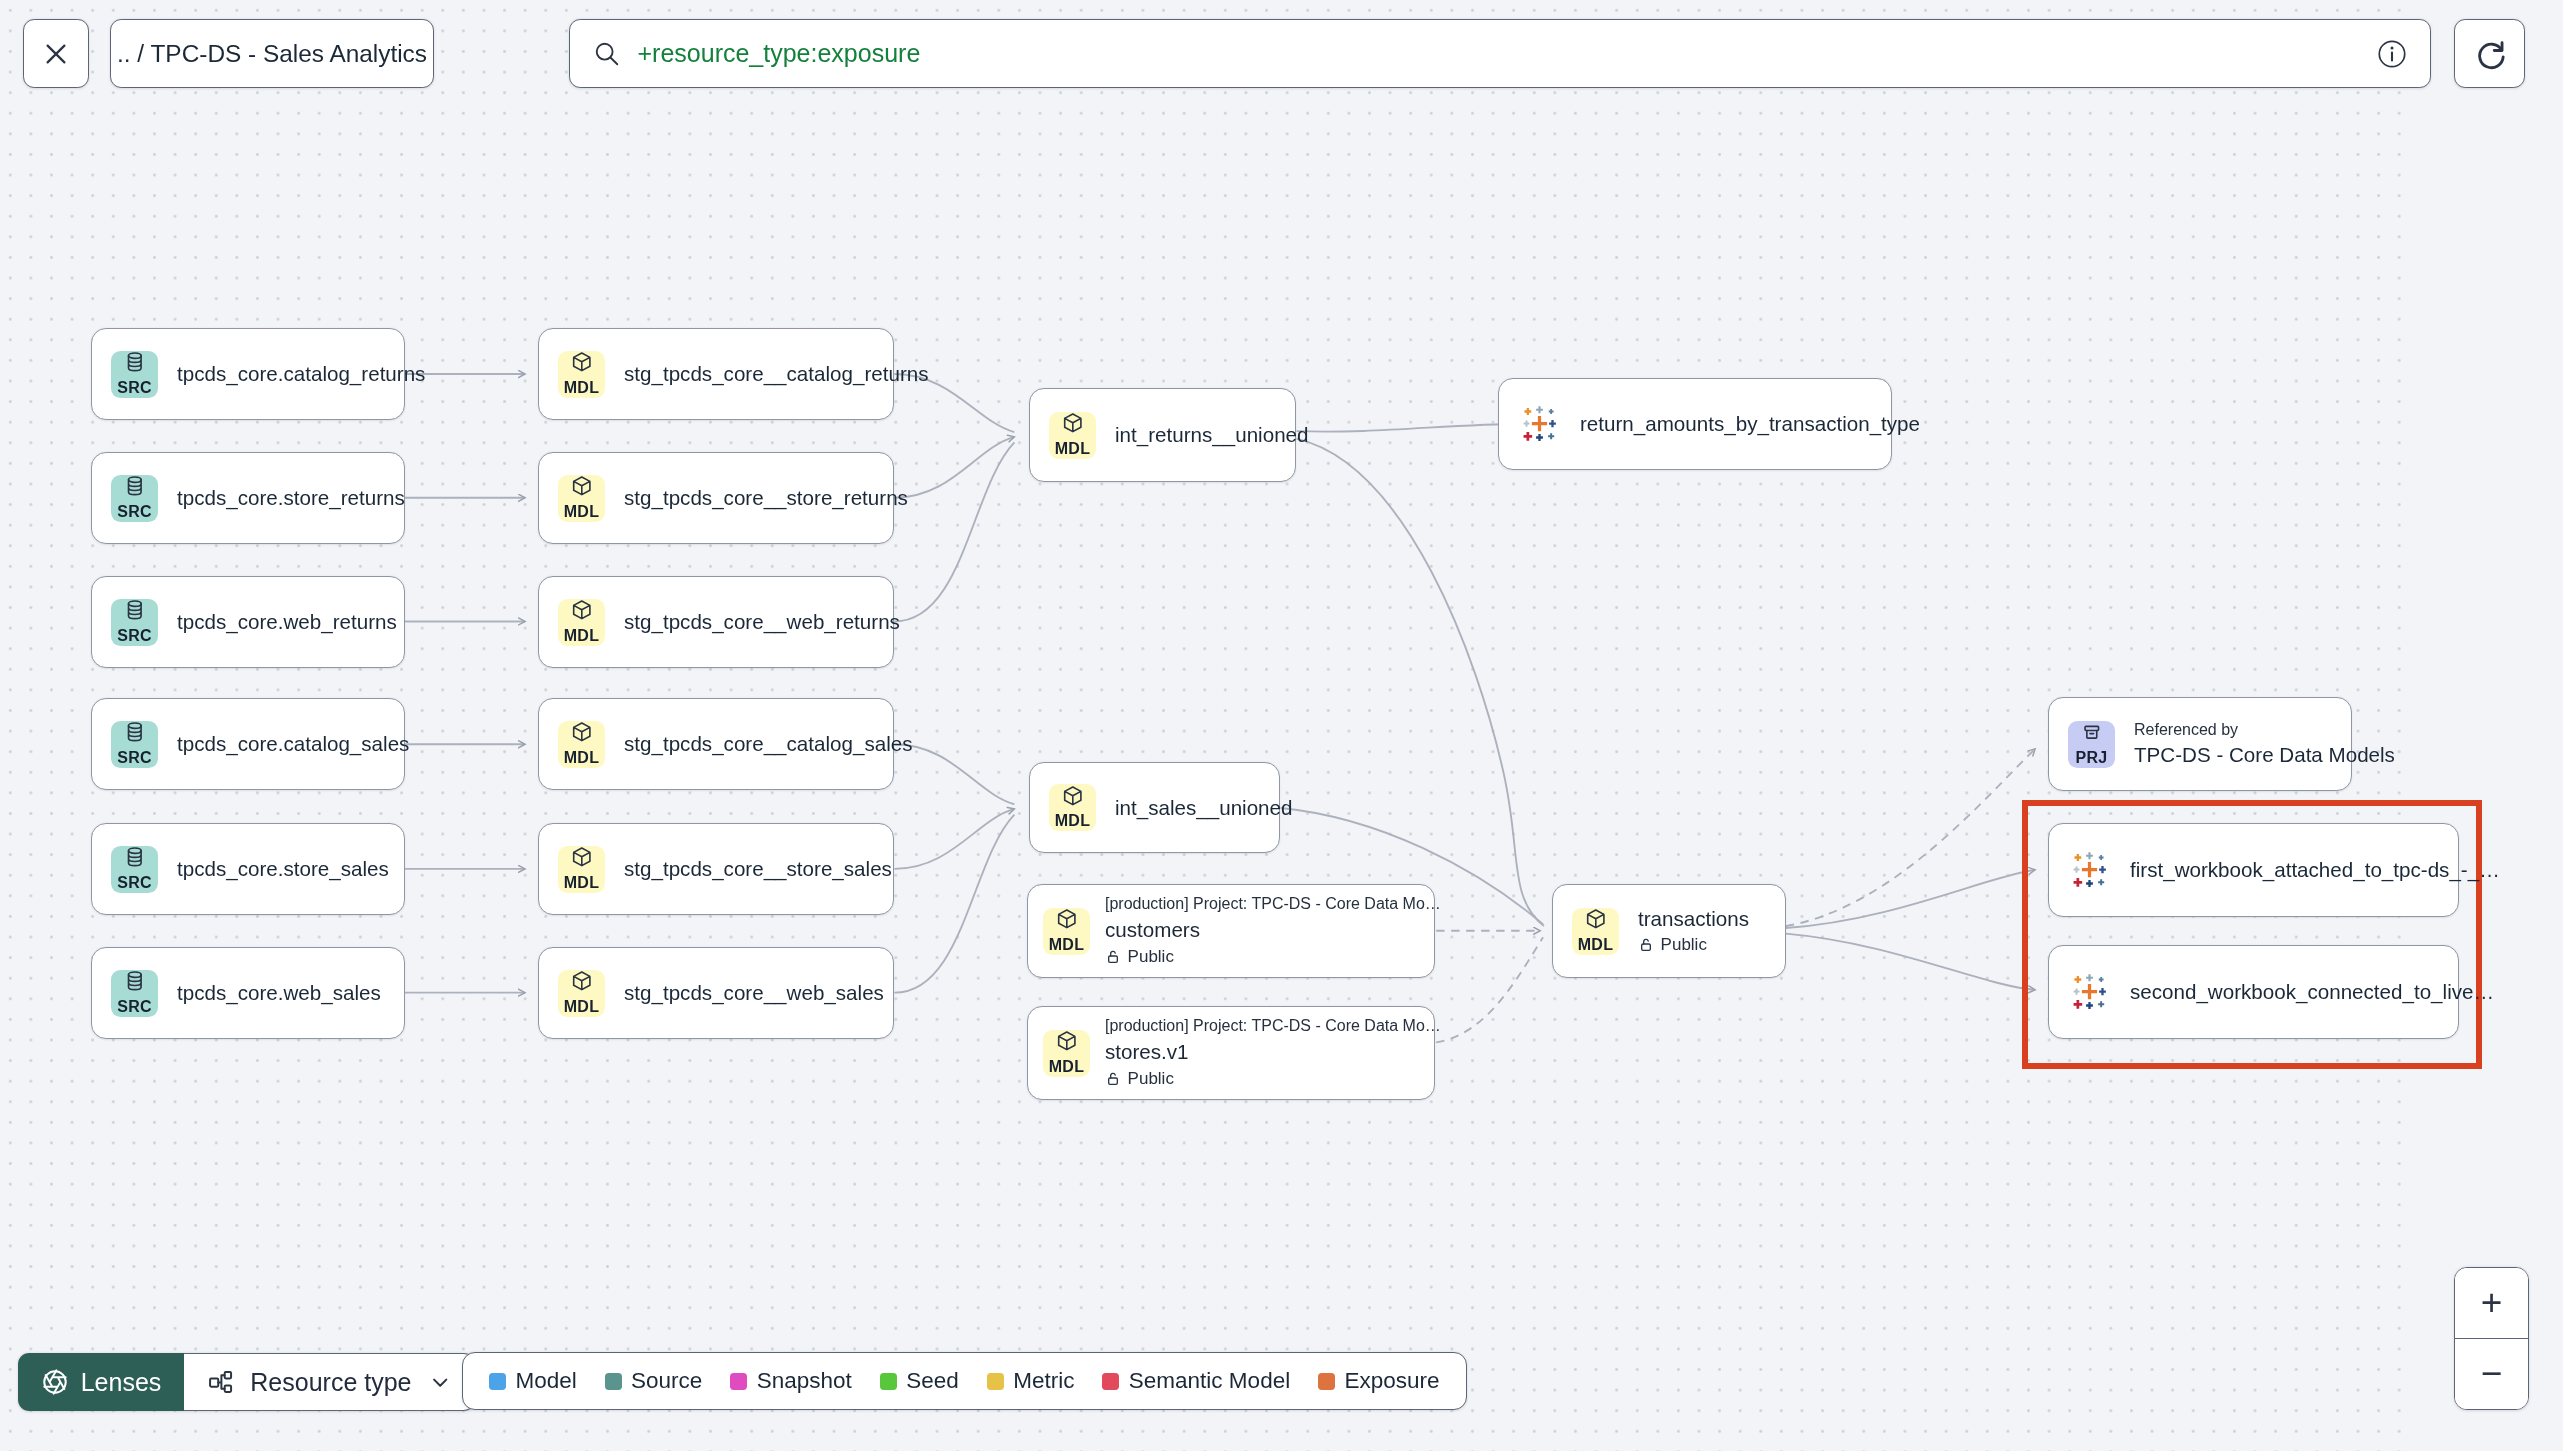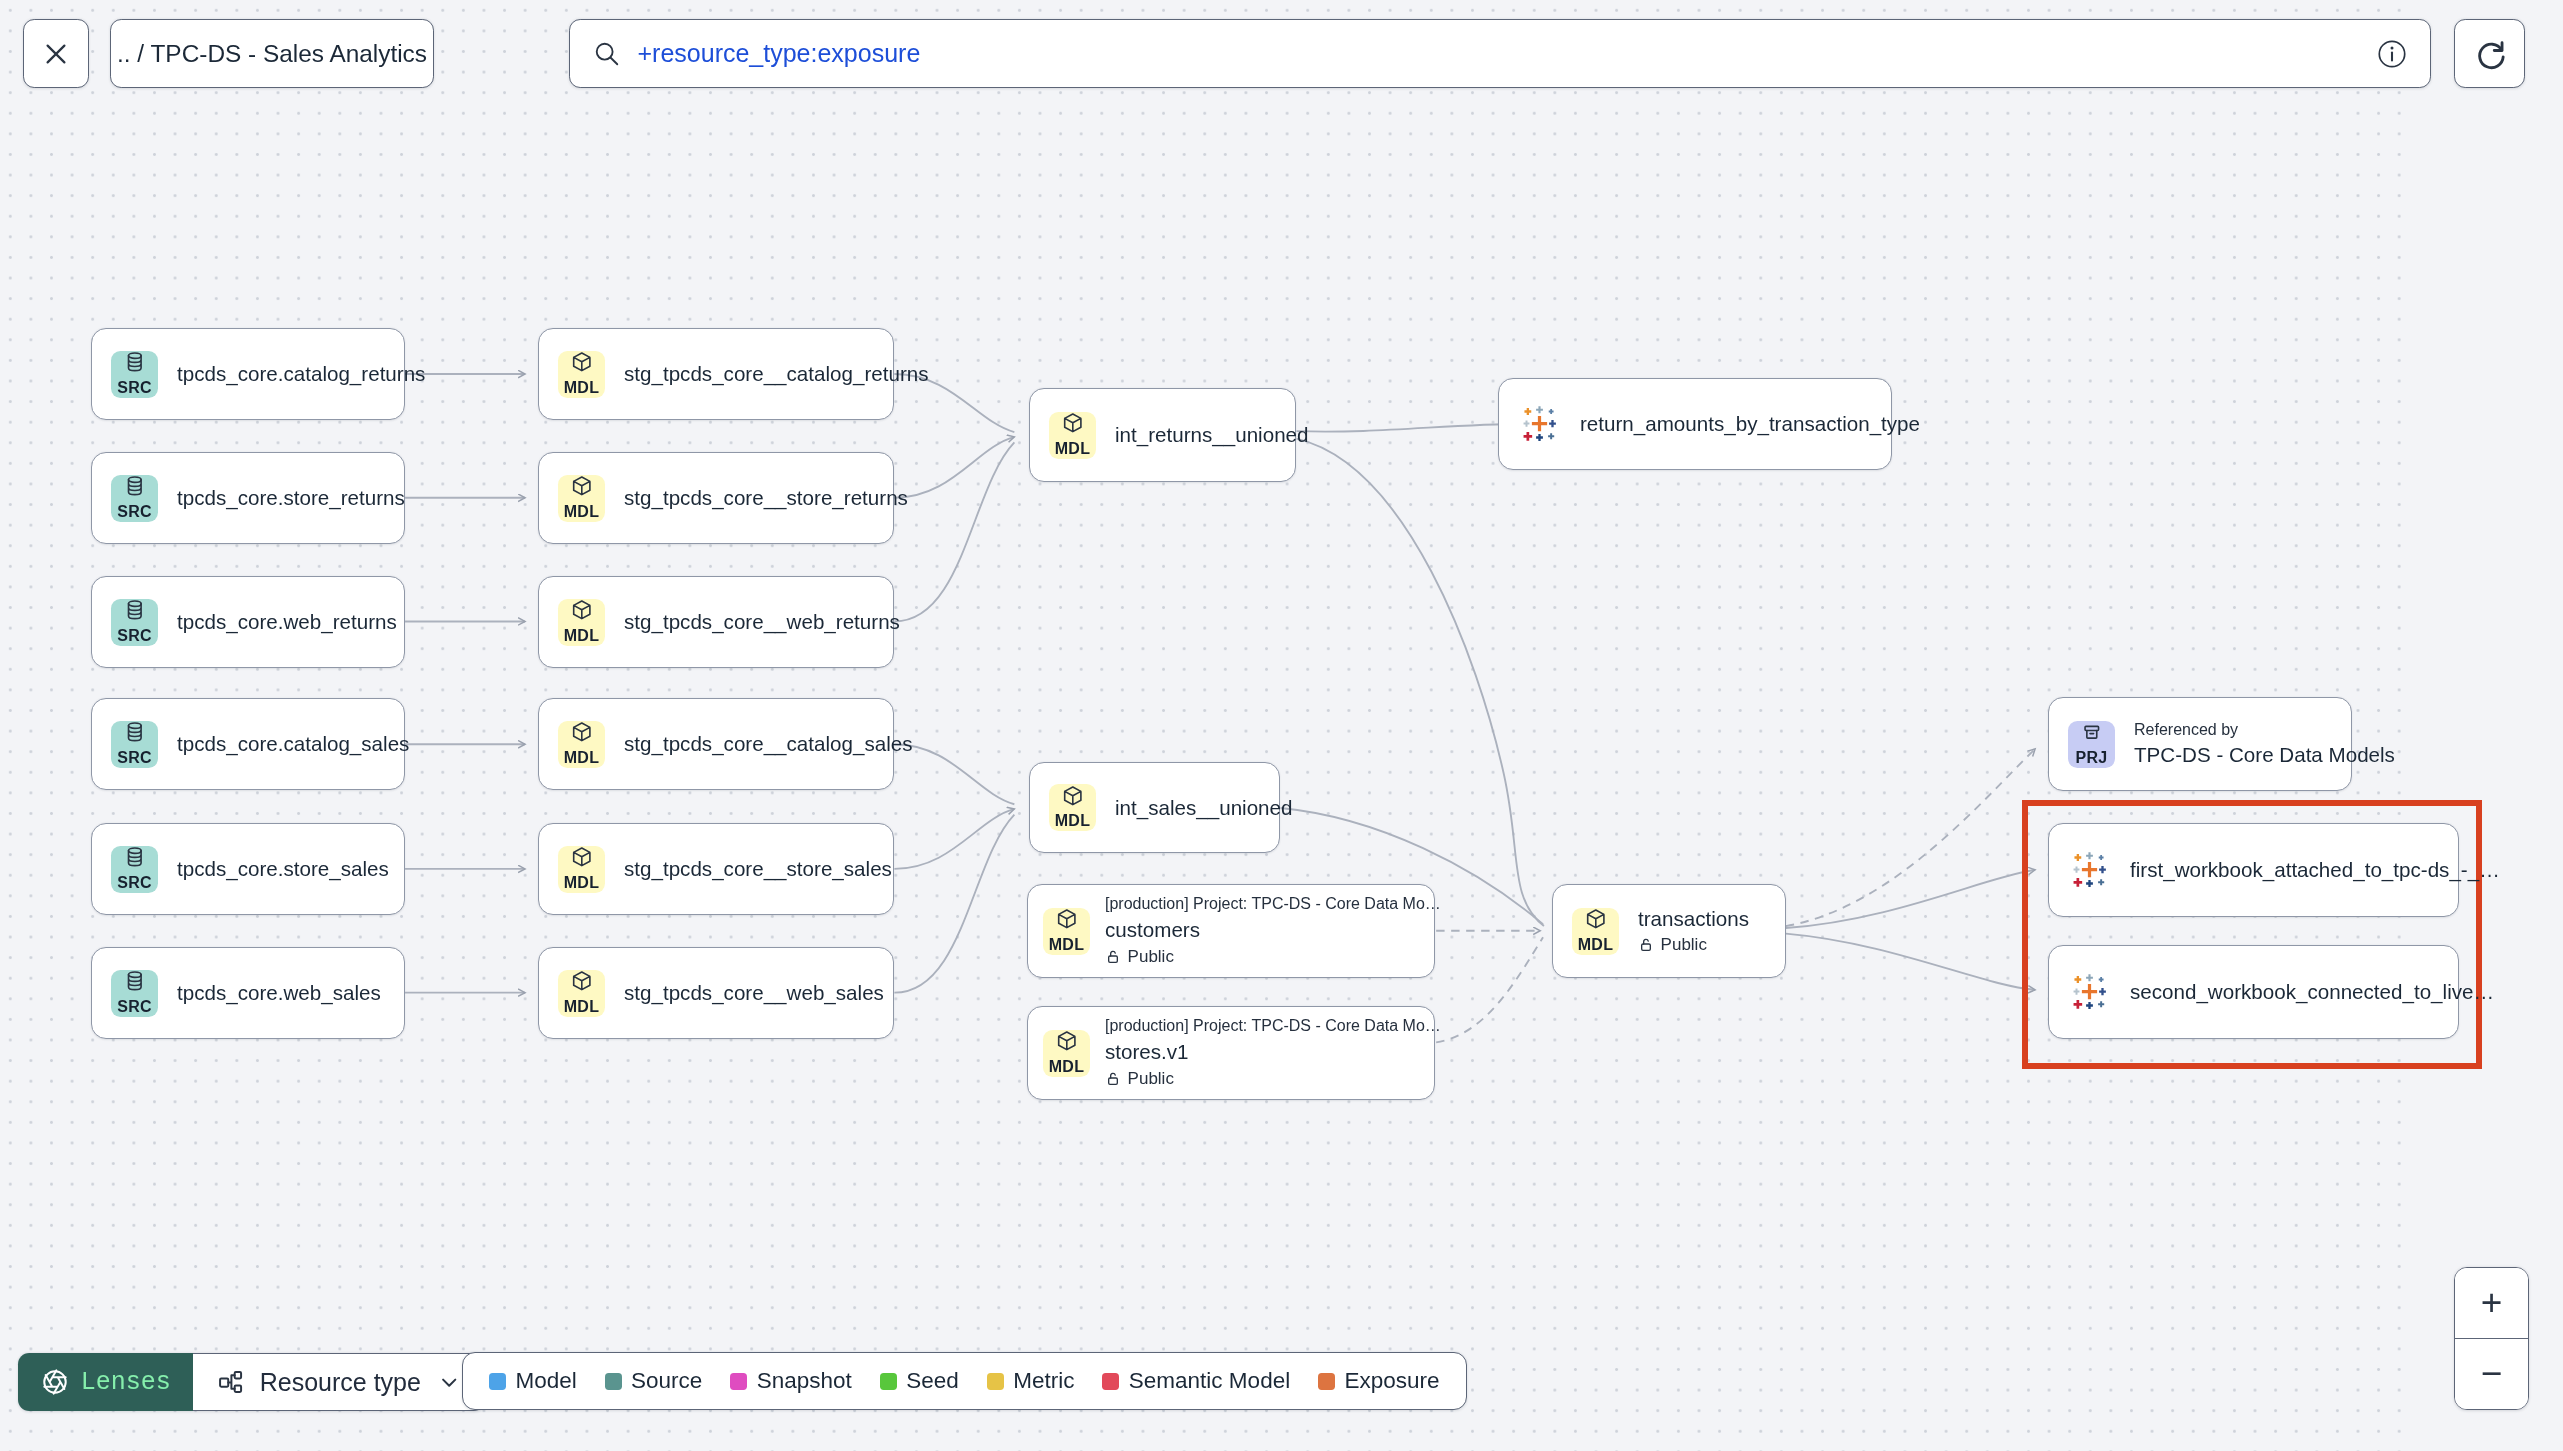--- a/index.html
+++ b/index.html
@@ -23,21 +23,21 @@
   }
   .icon-stroke{stroke:#2a3442;stroke-width:2;fill:none;stroke-linecap:round;stroke-linejoin:round;}
   .breadcrumb{font-size:24.4px;color:#1b2837;padding:0 24.4px;white-space:nowrap;}
   .searchbar{
     position:absolute;top:19px;left:569px;width:1862px;height:69px;background:#fff;
     border:1.9px solid #5c6577;border-radius:11.2px;box-sizing:border-box;
     display:flex;align-items:center;gap:15px;padding:0 22.5px;
     box-shadow:0 0.9px 2.8px rgba(20,30,50,.12);z-index:6;
   }
   .searchbar input{
-    flex:1;border:none;outline:none;font-size:25px;color:#1d4ed8;
+    flex:1;border:none;outline:none;font-size:25px;color:#15803d;
     font-family:"Liberation Sans", sans-serif;background:transparent;
   }
   
   .node{
     position:absolute;background:#fff;border:1.9px solid #8f97a7;border-radius:15px;
     box-sizing:border-box;display:flex;align-items:center;gap:19px;padding:0 19px;
     box-shadow:0 0.9px 1.9px rgba(30,40,60,.10);z-index:2;cursor:pointer;
   }
   .badge{
     width:47px;height:47px;border-radius:9.4px;flex:0 0 auto;
@@ -57,22 +57,22 @@
     position:absolute;left:2022px;top:800px;width:460px;height:269px;
     border:6.6px solid #d8401f;box-sizing:border-box;z-index:1;
   }
   #edges{position:absolute;left:0;top:0;z-index:0;}
   
   .lenses-pill{
     position:absolute;left:18px;top:1353px;height:58px;display:flex;z-index:6;
     box-shadow:0 0.9px 2.8px rgba(20,30,50,.14);border-radius:11.2px;
   }
   .lenses-seg{
-    background:#2e5f57;color:#86efac;border-radius:11.2px 0 0 11.2px;
-    display:flex;align-items:center;gap:12.2px;padding:0 22.5px;font-size:25px;font-family:Liberation Mono, monospace;
+    background:#2e5f57;color:#ffffff;border-radius:11.2px 0 0 11.2px;
+    display:flex;align-items:center;gap:12.2px;padding:0 22.5px;font-size:25px;
   }
   .resource-seg{
     background:#fff;border:1.9px solid #5c6577;border-left:none;box-sizing:border-box;
     border-radius:0 11.2px 11.2px 0;display:flex;align-items:center;gap:16px;
     padding:0 22.5px;font-size:25px;color:#222c3c;
   }
   .legend{
     position:absolute;left:462px;top:1352px;height:58px;background:#fff;
     border:1.9px solid #5c6577;border-radius:13px;box-sizing:border-box;
     display:flex;align-items:center;gap:28px;padding:0 26px;z-index:6;

